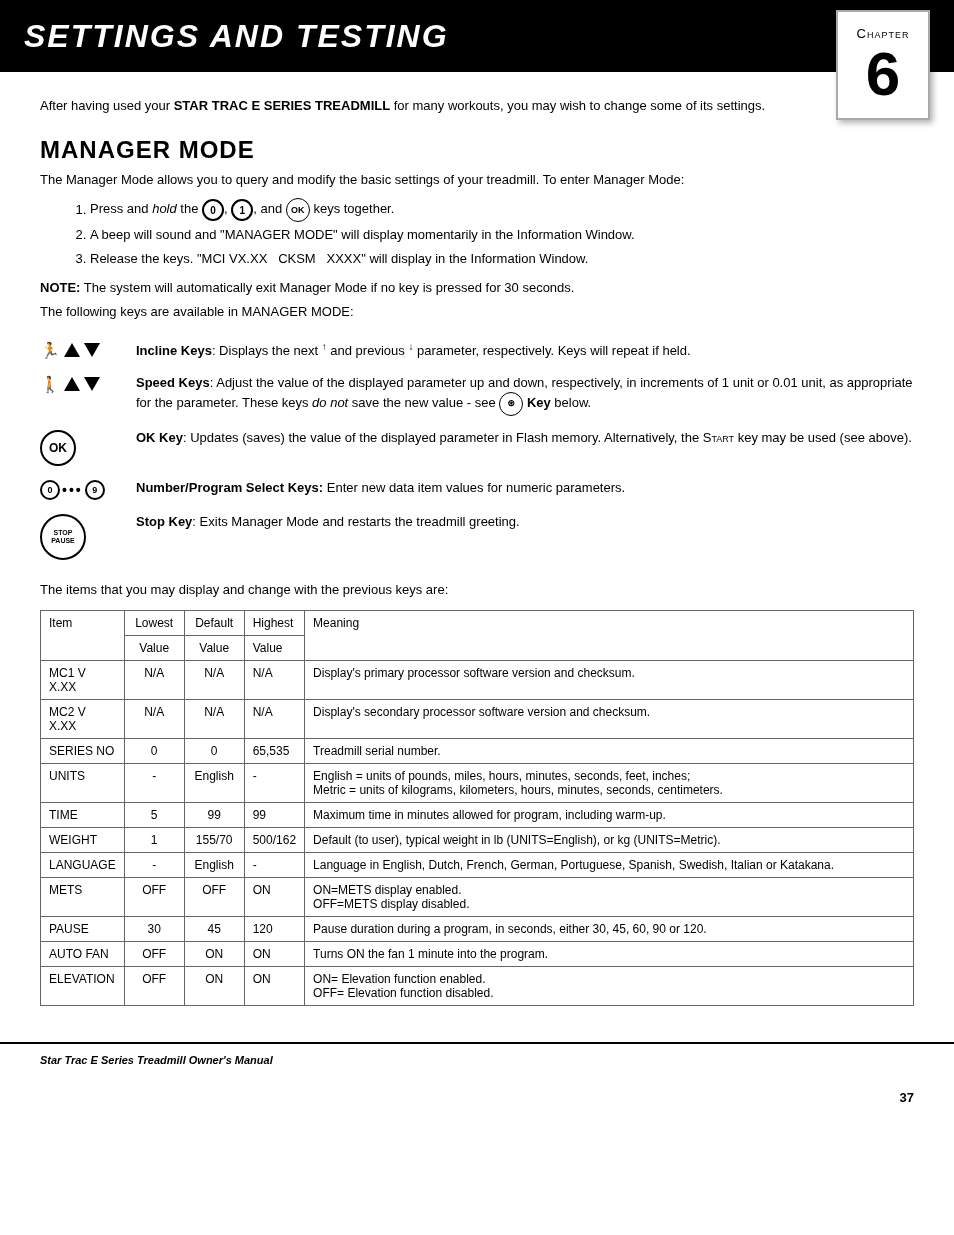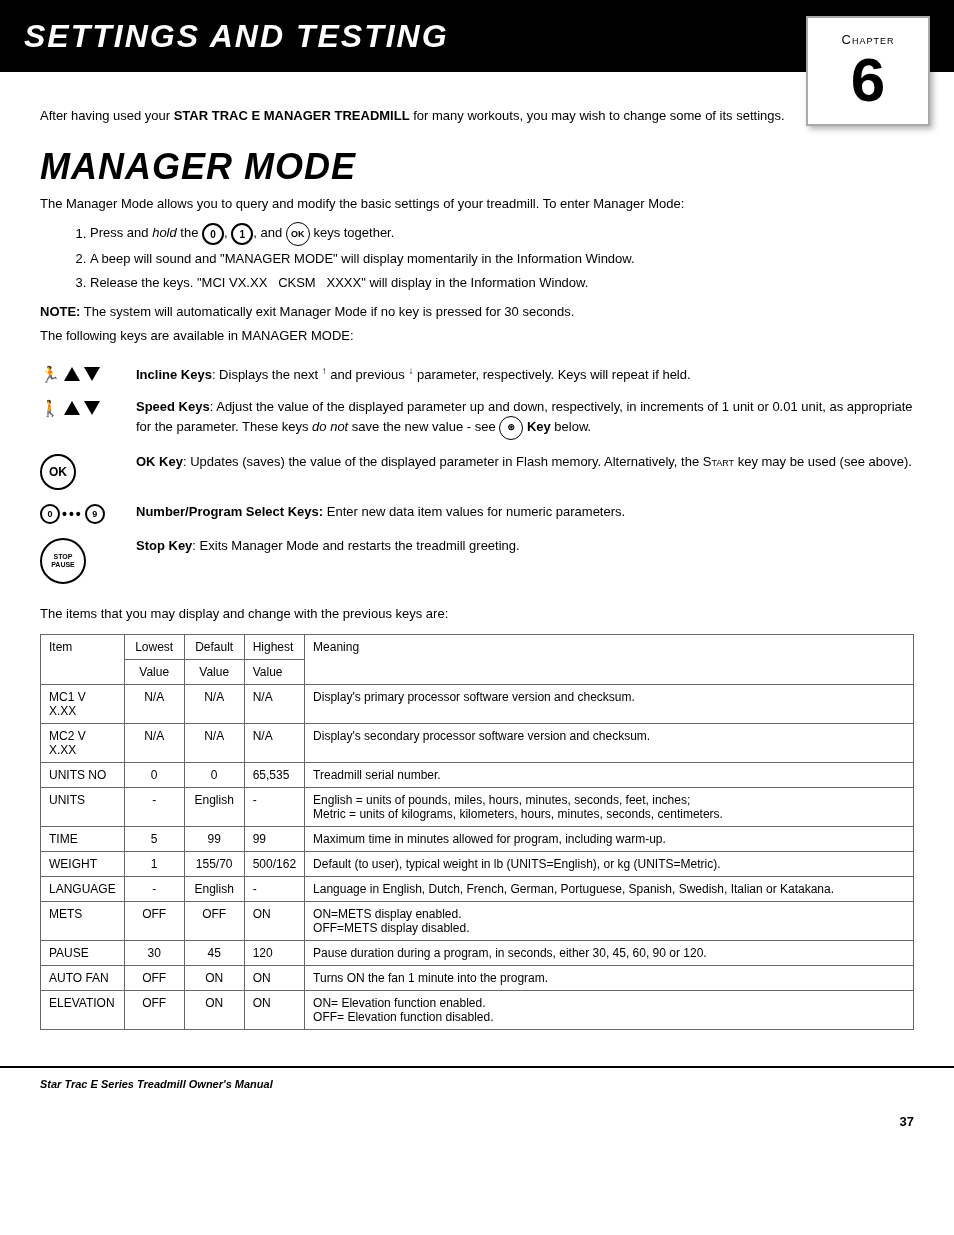--- a/index.html
+++ b/index.html
@@ -12,21 +12,21 @@
       min-height: 1235px;
       position: relative;
       overflow-x: hidden;
     }
 
     
     .page-header {
       display: flex;
       align-items: stretch;
       background: #b91c1c;
-      margin-bottom: 10px;
+      margin-bottom: 0;
       position: relative;
       height: 72px;
     }
     .page-title-bar {
       background: #000;
       flex: 1;
       display: flex;
       align-items: center;
       padding: 0 24px;
     }
@@ -35,22 +35,22 @@
       font-size: 32px;
       font-weight: 900;
       font-style: italic;
       letter-spacing: 2px;
       text-transform: uppercase;
       font-family: Arial, Helvetica, sans-serif;
     }
     .chapter-box {
       position: absolute;
       right: 24px;
-      top: 16px;
-      width: 124px;
+      top: 10px;
+      width: 94px;
       height: 110px;
       background: #fff;
       border: 2px solid #aaa;
       display: flex;
       flex-direction: column;
       align-items: center;
       justify-content: center;
       z-index: 10;
       box-shadow: 3px 3px 6px rgba(0,0,0,0.3);
     }
@@ -74,23 +74,22 @@
     }
 
     .intro-text {
       margin-bottom: 20px;
       font-size: 13px;
       line-height: 1.5;
     }
 
     
     .manager-mode-title {
-      font-size: 36px;
+      font-size: 24px;
       font-weight: 900;
-      font-style: italic;
       font-variant: small-caps;
       text-transform: uppercase;
       margin-bottom: 6px;
       letter-spacing: 1px;
     }
 
     .section-text {
       font-size: 13px;
       line-height: 1.6;
       margin-bottom: 6px;
@@ -286,21 +285,21 @@
   </div>
   <div class="chapter-box">
     <span class="chapter-label">Chapter</span>
     <span class="chapter-number">6</span>
   </div>
 </div>
 
 <div class="content">
 
   <p class="intro-text">
-    After having used your <strong>STAR TRAC E MANAGER TREADMILL</strong> for many workouts, you may wish to change some of its settings.
+    After having used your <strong>STAR TRAC E SERIES TREADMILL</strong> for many workouts, you may wish to change some of its settings.
   </p>
 
   <div>
     <h2 class="manager-mode-title">Manager Mode</h2>
 
     <p class="section-text">The Manager Mode allows you to query and modify the basic settings of your treadmill. To enter Manager Mode:</p>
 
     <ol class="numbered-list">
       <li>
         Press and <em>hold</em> the
@@ -407,21 +406,21 @@
       <td class="col-meaning">Display's primary processor software version and checksum.</td>
     </tr>
           <tr>
       <td class="col-item">MC2 V X.XX</td>
       <td class="col-low">N/A</td>
       <td class="col-def">N/A</td>
       <td class="col-high">N/A</td>
       <td class="col-meaning">Display's secondary processor software version and checksum.</td>
     </tr>
           <tr>
-      <td class="col-item">UNITS NO</td>
+      <td class="col-item">SERIES NO</td>
       <td class="col-low">0</td>
       <td class="col-def">0</td>
       <td class="col-high">65,535</td>
       <td class="col-meaning">Treadmill serial number.</td>
     </tr>
           <tr>
       <td class="col-item">UNITS</td>
       <td class="col-low">-</td>
       <td class="col-def">English</td>
       <td class="col-high">-</td>

